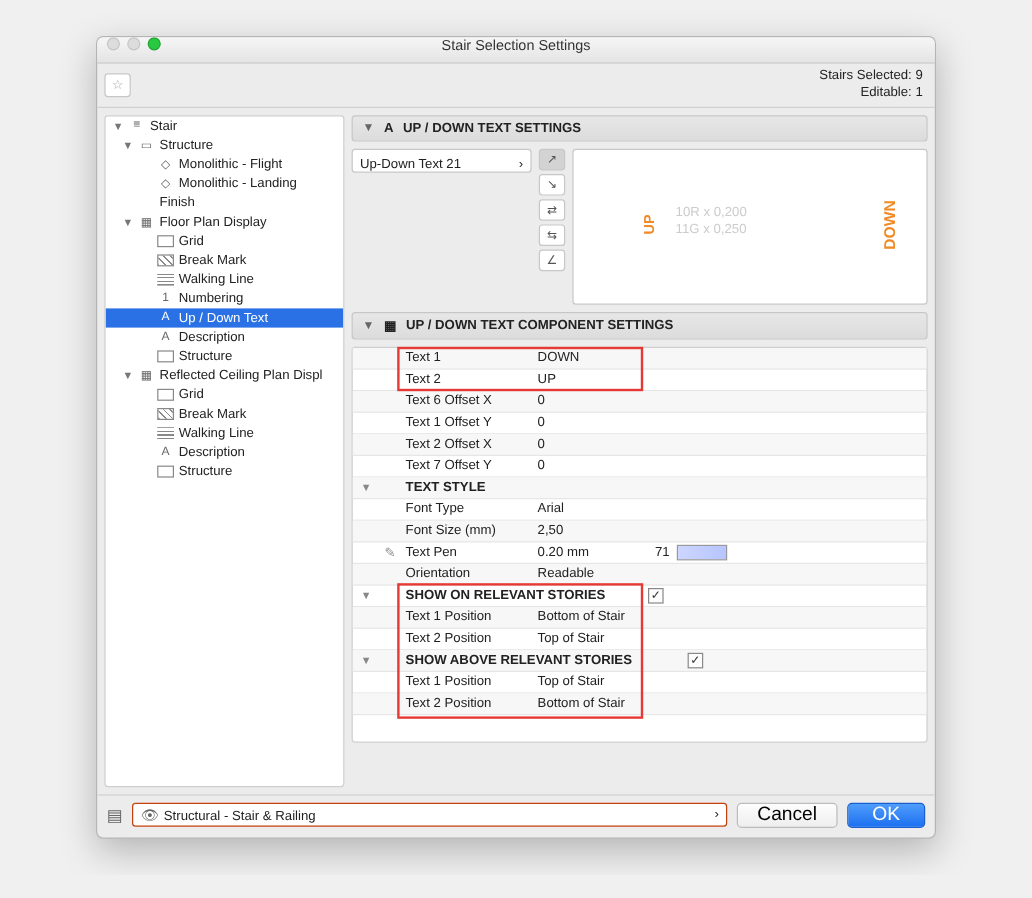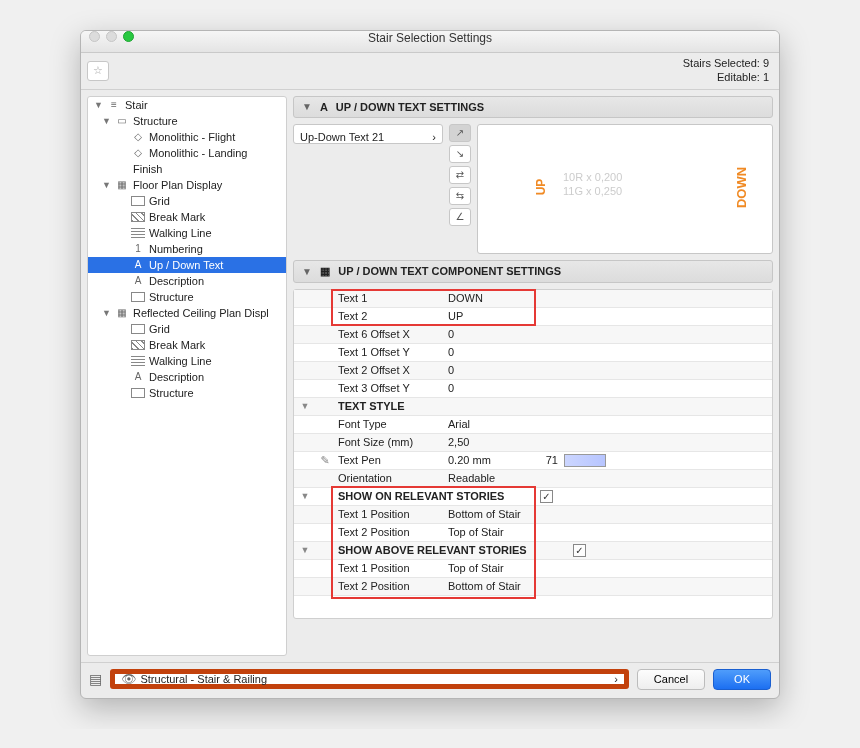--- a/index.html
+++ b/index.html
@@ -114,24 +114,24 @@
   .gridtable .grouphead .c2 { font-weight:bold;}
   .annot { position:absolute; border:2px solid #e53935; pointer-events:none;}
   .pen { width:18px; text-align:right;}
   .swatch { width:42px; height:13px; border:1px solid #999; background:linear-gradient(90deg,#ccd6ff,#b7c5ff);}
   .chk { width:13px; height:13px; border:1px solid #888; background:#fdfdfd; display:inline-flex; align-items:center; justify-content:center; font-size:10px; color:#333;}
   .footer {
     display:flex; align-items:center; gap:8px; padding:6px 8px 8px;
     border-top:1px solid #d0d0d0;
   }
   .footer .layercombo {
-    flex:1; height:20px; background:#fff; border:5px solid #c2410c; border-radius:3px;
+    flex:1; height:20px; background:#fff; border:1px solid #c2410c; border-radius:3px;
     display:flex; align-items:center; justify-content:space-between; padding:0 6px;
   }
-  .btn { height:21px; padding:0 16px; border:1px solid #bcbcbc; border-radius:4px; background:linear-gradient(#fdfdfd,#eee); font-size:11px;}
+  .btn { height:21px; padding:0 16px; border:1px solid #bcbcbc; border-radius:4px; background:linear-gradient(#fdfdfd,#eee); font-size:16px;}
   .btn.primary { background: linear-gradient(#4f9dfb,#1c6ff1); border-color:#1a5fd0; color:#fff; padding:0 20px;}
   .relwrap { position:relative; }
   .eye { font-size:12px; color:#666; margin-right:4px;}
   .boxic { width:14px; height:10px; border:1px solid #888;}
   .linesic { width:14px; height:10px; background:repeating-linear-gradient(0deg,#888 0 1px, transparent 1px 3px);}
   .hatchic { width:14px; height:10px; background:repeating-linear-gradient(45deg,#888 0 1px, transparent 1px 4px); border:1px solid #888;}
 </style>
 </head>
 <body>
 
@@ -341,21 +341,21 @@
           <div class="row">
               <div class="c0"></div>
               <div class="c1"></div>
               <div class="c2">Text 2 Offset X</div>
               <div class="c3">0</div>
               <div class="c4"></div>
             </div>
           <div class="row">
               <div class="c0"></div>
               <div class="c1"></div>
-              <div class="c2">Text 3 Offset Y</div>
+              <div class="c2">Text 7 Offset Y</div>
               <div class="c3">0</div>
               <div class="c4"></div>
             </div>
           <div class="row grouphead">
               <div class="c0">▼</div>
               <div class="c1"></div>
               <div class="c2">TEXT STYLE</div>
               <div class="c3"></div>
               <div class="c4"></div>
             </div>

